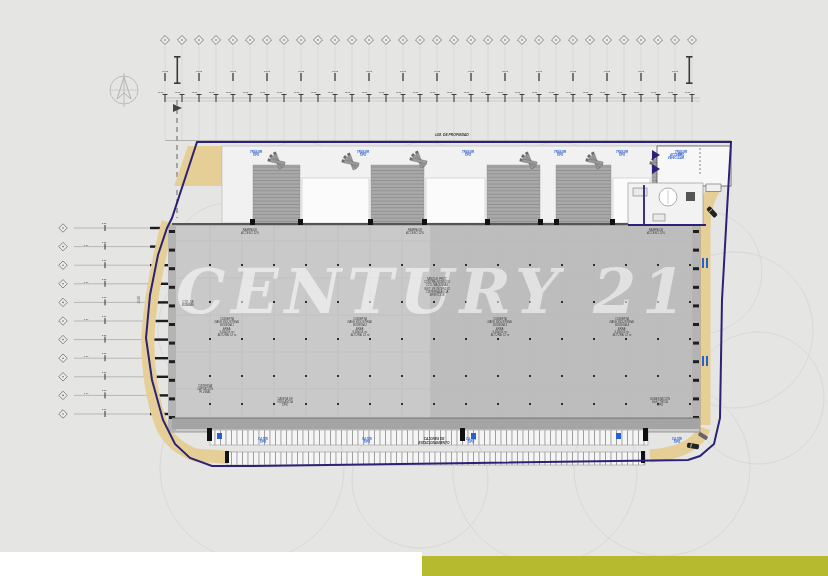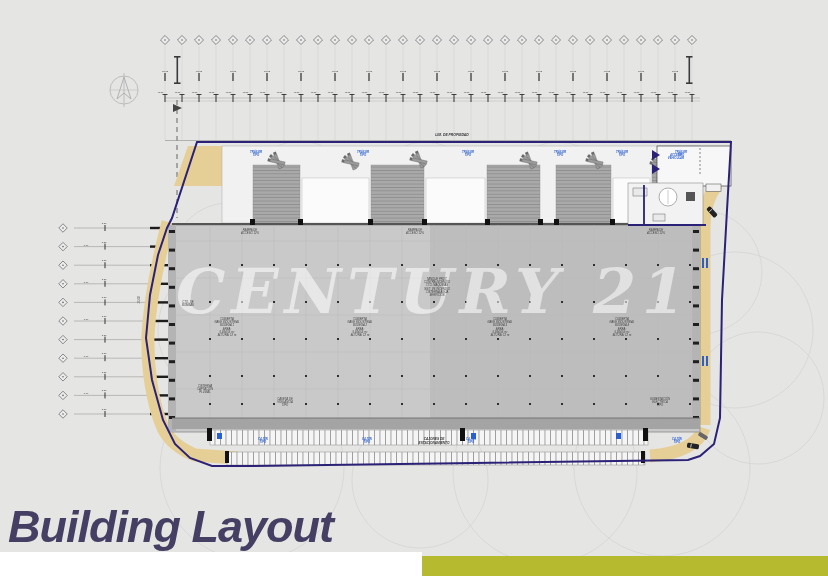--- a/index.html
+++ b/index.html
@@ -693,17 +693,16 @@
         </g>
   </g>
   <g fill="#2a5fd0">
     <rect x="702" y="258" width="2" height="10"></rect>
         <rect x="706" y="258" width="2" height="10"></rect>
     <rect x="702" y="356" width="2" height="10"></rect>
         <rect x="706" y="356" width="2" height="10"></rect>
   </g>
 </svg>
 
-<div class="page-title">Building Layout</div>
 <div class="footer-strip"></div>
 <div class="accent-bar"></div>
 
 </div>
 
 </body></html>

